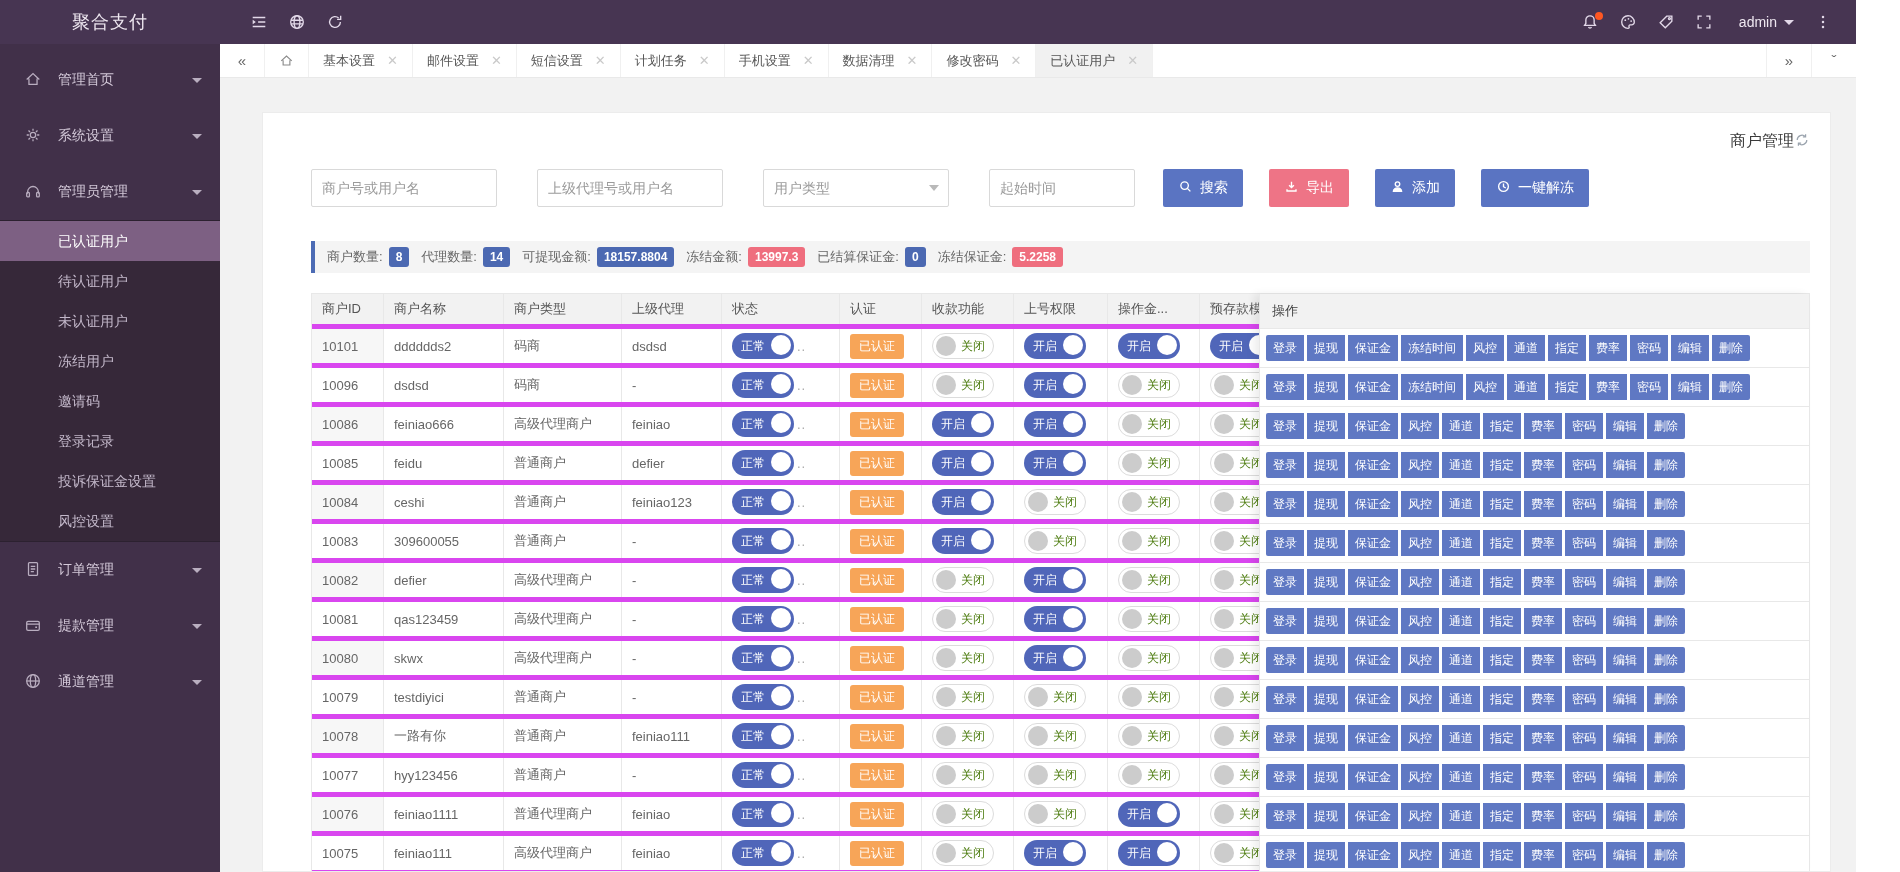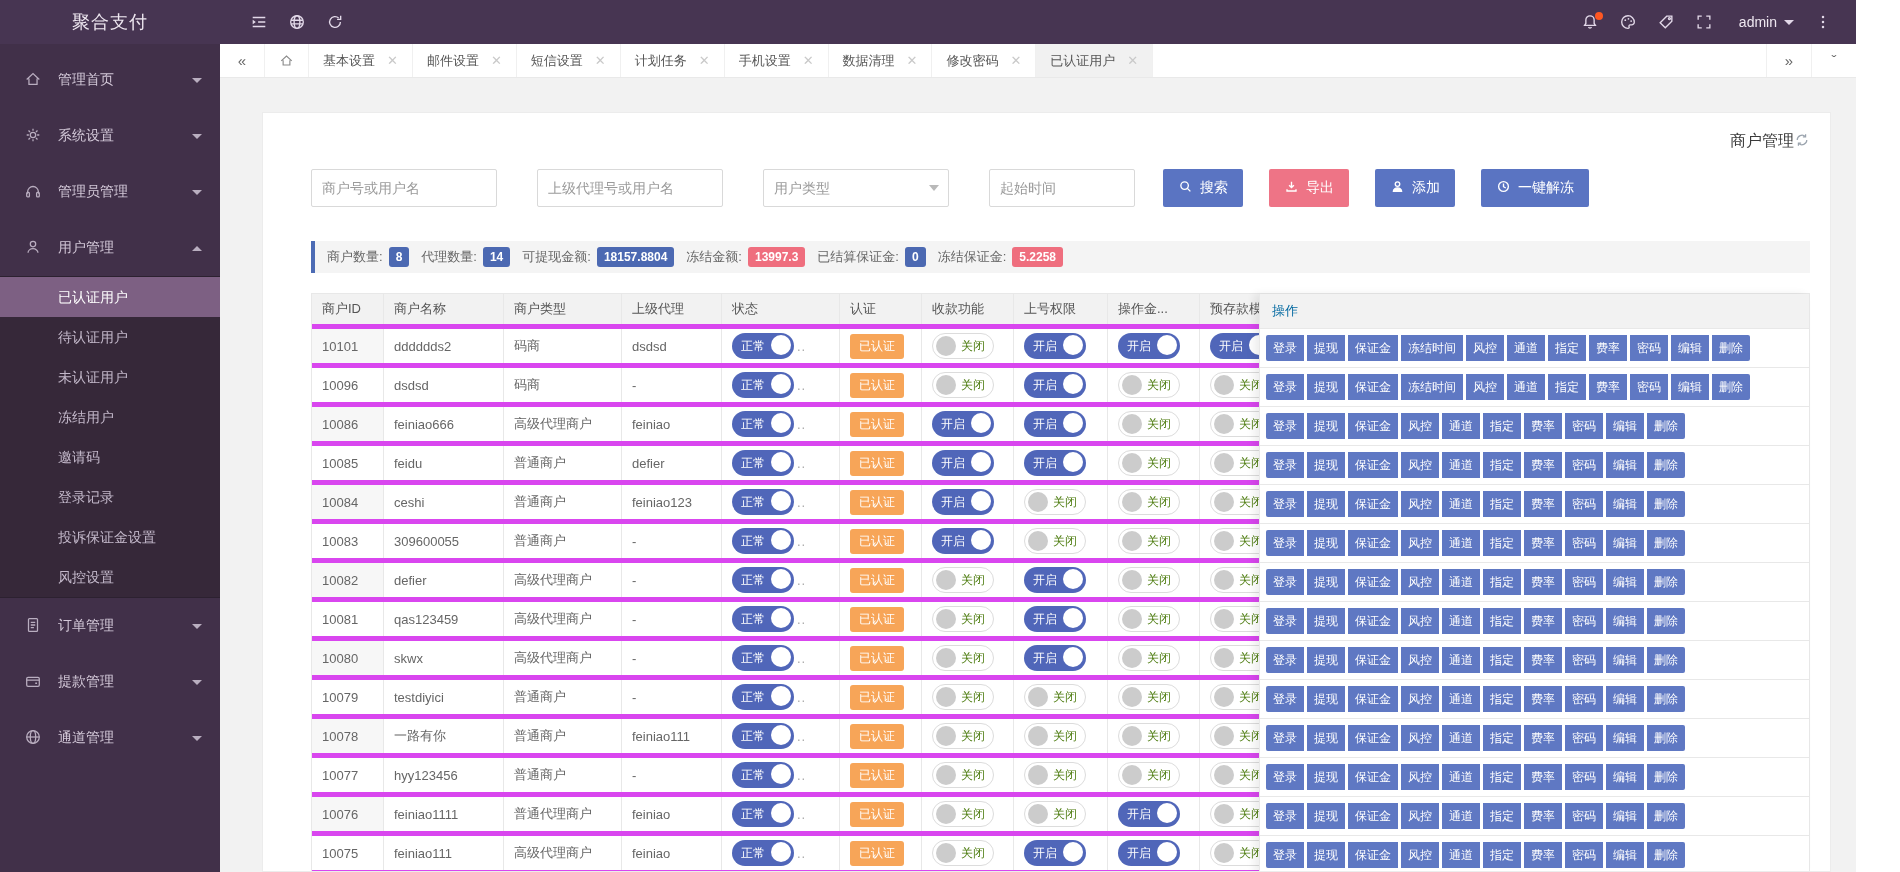--- a/index.html
+++ b/index.html
@@ -84,21 +84,21 @@
   .tg b { font-weight:normal; font-size:12px; }
   .tg .knob { position:absolute; width:20px; height:20px; border-radius:50%; top:2px; }
   .tg.on { background:#5066b9; padding-left:9px; }
   .tg.on b { color:#fff; }
   .tg.on .knob { right:3px; background:#fff; }
   .tg.off { background:#fff; border:1px solid #dcdcdc; justify-content:flex-end; padding-right:8px; }
   .tg.off b { color:#4d7c0f; }
   .tg.off .knob { left:3px; top:2px; background:#cccccc; }
 
   .opfixed { position:absolute; top:0; right:0; width:550px; box-shadow:-5px 0 8px rgba(0,0,0,.07); }
-  .opfixed .ophead { height:35px; background:#f2f2f2; display:flex; align-items:center; padding:0 12px; font-size:13px; color:#0369a1; border-bottom:1px solid #e8e8e8; border-left:1px solid #e8e8e8; }
+  .opfixed .ophead { height:35px; background:#f2f2f2; display:flex; align-items:center; padding:0 12px; font-size:13px; color:#404040; border-bottom:1px solid #e8e8e8; border-left:1px solid #e8e8e8; }
   .oprow { height:39px; background:#fff; border-bottom:1px solid #e8e8e8; border-left:1px solid #e8e8e8; display:flex; align-items:center; padding-left:6px; }
   .btn-group { display:flex; gap:3px; }
   .abtn { background:#5f78c3; color:#fff; font-size:12px; height:26px; line-height:26px; padding:0 7px; cursor:pointer; white-space:nowrap; }
   .btn-group .abtn:first-child { border-radius:2px 0 0 2px; }
   .btn-group .abtn:last-child { border-radius:0 2px 2px 0; }
 </style>
 </head>
 <body>
 
 <div class="app">
@@ -121,28 +121,20 @@
     <span class="chev down"></span>
   </div>
         <div class="sitem">
     <span class="micon"><svg viewBox="0 0 20 20">
               <path d="M4 13v-2a6 6 0 0 1 12 0v2"></path>
               <rect x="3" y="11.5" width="3" height="5" rx="1"></rect>
               <rect x="14" y="11.5" width="3" height="5" rx="1"></rect>
             </svg></span>
     <span class="lbl">管理员管理</span>
     <span class="chev down"></span>
-  </div>
-        <div class="sitem">
-    <span class="micon"><svg viewBox="0 0 20 20">
-              <circle cx="10" cy="6.8" r="3"></circle>
-              <path d="M4.5 16.5a5.5 4.6 0 0 1 11 0"></path>
-            </svg></span>
-    <span class="lbl">用户管理</span>
-    <span class="chev up"></span>
   </div>
         <div class="submenu">
           <div class="subitem active">已认证用户</div>
           <div class="subitem">待认证用户</div>
           <div class="subitem">未认证用户</div>
           <div class="subitem">冻结用户</div>
           <div class="subitem">邀请码</div>
           <div class="subitem">登录记录</div>
           <div class="subitem">投诉保证金设置</div>
           <div class="subitem">风控设置</div>

